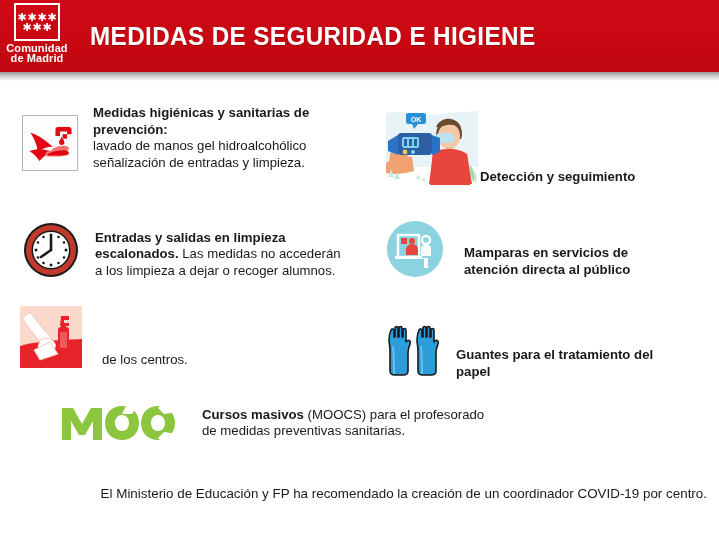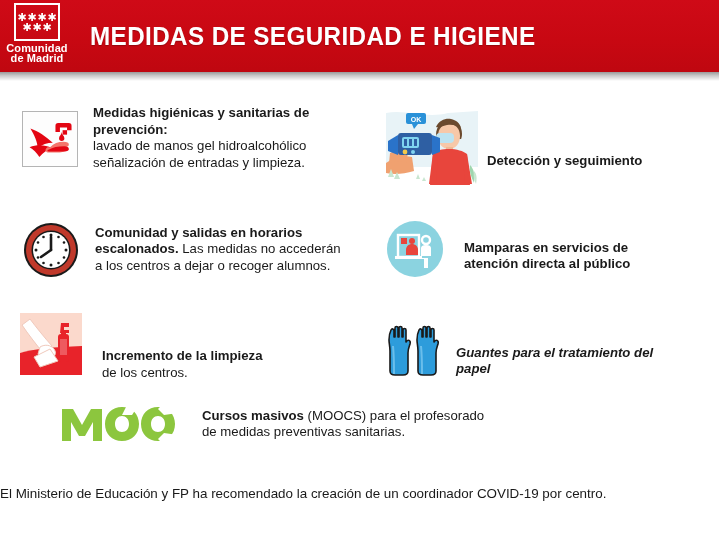--- a/index.html
+++ b/index.html
@@ -90,21 +90,21 @@
   .content {
     position: relative;
     padding: 0;
   }
   .row {
     display: flex;
     align-items: flex-start;
   }
   .cell {
     display: flex;
-    align-items: center;
+    align-items: flex-end;
   }
   .col-left  { width: 374px; box-sizing: border-box; }
   .col-right { width: 345px; box-sizing: border-box; }
 
   .icon-wrap {
     flex: 0 0 auto;
     display: flex;
     align-items: center;
     justify-content: center;
   }
@@ -141,23 +141,23 @@
   
   .mooc-row {
     display: flex;
     align-items: center;
   }
   .mooc-logo { width: 120px; height: 42px; }
 
   
   .footer-note {
     position: absolute;
-    left: 0; right: 4px;
+    left: 0; right: 12px;
     top: 486px;
-    text-align: left;
+    text-align: right;
     font-size: 13.4px;
     color: #1a1a1a;
   }
 </style>
 </head>
 <body>
 
 <div class="header">
   <div class="logo">
     <div class="logo-box">
@@ -239,21 +239,21 @@
             <path d="M12 30 L2 36 L2 46 L12 50 Z" fill="#2A73C9"></path>
             <path d="M46 30 l8 3 v14 l-8 3 z" fill="#2A73C9"></path>
 
             <path d="M2 72 l3 -8 l3 8 z M8 74 l3 -7 l3 7 z" fill="#C8E6D0"></path>
             <path d="M84 60 c4 4 5 10 4 18 c-3 -6 -5 -12 -4 -18 z" fill="#9FD6AE"></path>
             <path d="M88 66 c3 3 3 8 2 13 c-2 -4 -3 -9 -2 -13 z" fill="#C8E6D0"></path>
             <path d="M30 74 l2 -5 l2 5 z M36 76 l2 -4 l2 4 z" fill="#C8E6D0"></path>
           </svg>
         </div>
       </div>
-      <div class="txt" style="margin-left:9px; margin-top:32px; max-width:210px;">
+      <div class="txt" style="margin-left:2px; margin-top:32px; max-width:210px;">
         <b>Detección y seguimiento</b>
       </div>
     </div>
   </div>
 
   <div class="row" style="margin-top:35px;">
     <div class="cell col-left" style="padding-left:22px;">
       <div class="icon-wrap" style="margin-top:1px;">
         <div class="icon-clock">
           <svg viewBox="0 0 58 58" width="58" height="58">
@@ -274,23 +274,23 @@
               <circle cx="14" cy="29" r="1.5"></circle>
               <circle cx="16" cy="21.5" r="1.3"></circle>
               <circle cx="21.5" cy="16" r="1.3"></circle>
             </g>
             <line x1="29" y1="29" x2="29" y2="16" stroke="#1a1a1a" stroke-width="2.6" stroke-linecap="round"></line>
             <line x1="29" y1="29" x2="19" y2="36" stroke="#1a1a1a" stroke-width="2.6" stroke-linecap="round"></line>
           </svg>
         </div>
       </div>
       <div class="txt" style="margin-left:15px; max-width:262px;">
-        <b>Comunidad y salidas en horarios escalonados.</b>
+        <b>Entradas y salidas en limpieza escalonados.</b>
         <span>Las medidas no accederán</span>
-        <div>a los centros a dejar o recoger alumnos.</div>
+        <div>a los limpieza a dejar o recoger alumnos.</div>
       </div>
     </div>
 
     <div class="cell col-right" style="padding-left:12px;">
       <div class="icon-wrap">
         <div class="icon-mampara">
           <svg viewBox="0 0 58 58" width="58" height="58">
             <circle cx="29" cy="29" r="28" fill="#8BD3E0"></circle>
             <rect x="12" y="15" width="21" height="22" fill="none" stroke="#ffffff" stroke-width="2.4"></rect>
             <rect x="15" y="18" width="6" height="6" fill="#E8453C"></rect>
@@ -322,26 +322,25 @@
             <rect x="38" y="21" width="11" height="28" rx="3" fill="#E8232A"></rect>
             <rect x="40" y="26" width="7" height="16" fill="#ffffff" opacity="0.25"></rect>
 
             <path d="M2 12 L10 6 C16 14 24 24 32 33 L23 40 C16 31 8 21 2 12 z" fill="#ffffff" stroke="#F0C9BC" stroke-width="1"></path>
             <path d="M20 34 c5 -3 11 -2 14 2 c3 4 1 8 -3 9 c-5 1 -10 -1 -13 -4 z" fill="#ffffff" stroke="#F0C9BC" stroke-width="1"></path>
             <path d="M14 44 L30 36 L38 48 L20 54 z" fill="#ffffff" stroke="#F0C9BC" stroke-width="1"></path>
           </svg>
         </div>
       </div>
       <div class="txt" style="margin-left:20px; margin-top:42px; max-width:250px;">
-        <b>Incremento de la limpieza</b>
         <div>de los centros.</div>
       </div>
     </div>
 
-    <div class="cell col-right" style="padding-left:12px; margin-top:18px;font-style:italic;">
+    <div class="cell col-right" style="padding-left:12px; margin-top:18px;">
       <div class="icon-wrap">
         <div class="icon-gloves">
           <svg viewBox="0 0 54 56" width="54" height="56">
             <g stroke="#1a1a1a" stroke-width="1.6" fill="#2D9CDB" stroke-linejoin="round">
               <path d="M3 16 c0 -4 1 -8 2 -10 c1 -2 3 -1 3 1 l0 6 l1 0 l0 -9 c0 -2 3 -2 3 0 l0 9 l1 0 l0 -9 c0 -2 3 -2 3 0 l0 9 l1 0 l0 -7 c0 -2 3 -2 3 0 l0 12 c2 -3 5 -2 4 2 c-1 3 -2 5 -2 9 l0 18 c0 3 -2 4 -5 4 l-8 0 c-3 0 -5 -1 -5 -4 l0 -20 c0 -4 -1 -8 -1 -11 z"></path>
               <path d="M31 16 c0 -4 1 -8 2 -10 c1 -2 3 -1 3 1 l0 6 l1 0 l0 -9 c0 -2 3 -2 3 0 l0 9 l1 0 l0 -9 c0 -2 3 -2 3 0 l0 9 l1 0 l0 -7 c0 -2 3 -2 3 0 l0 12 c2 -3 5 -2 4 2 c-1 3 -2 5 -2 9 l0 18 c0 3 -2 4 -5 4 l-8 0 c-3 0 -5 -1 -5 -4 l0 -20 c0 -4 -1 -8 -1 -11 z"></path>
             </g>
             <path d="M7 22 c1 10 1 20 1 28" stroke="#7FC9F0" stroke-width="2" fill="none" opacity="0.75"></path>
             <path d="M35 22 c1 10 1 20 1 28" stroke="#7FC9F0" stroke-width="2" fill="none" opacity="0.75"></path>
           </svg>

